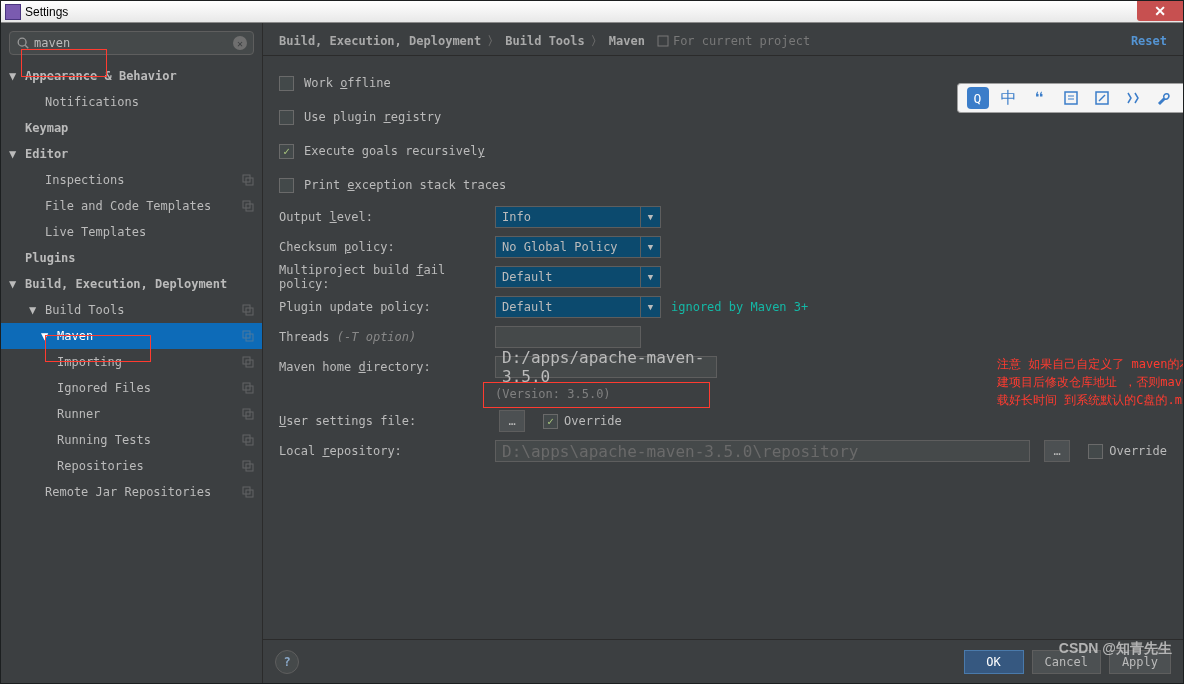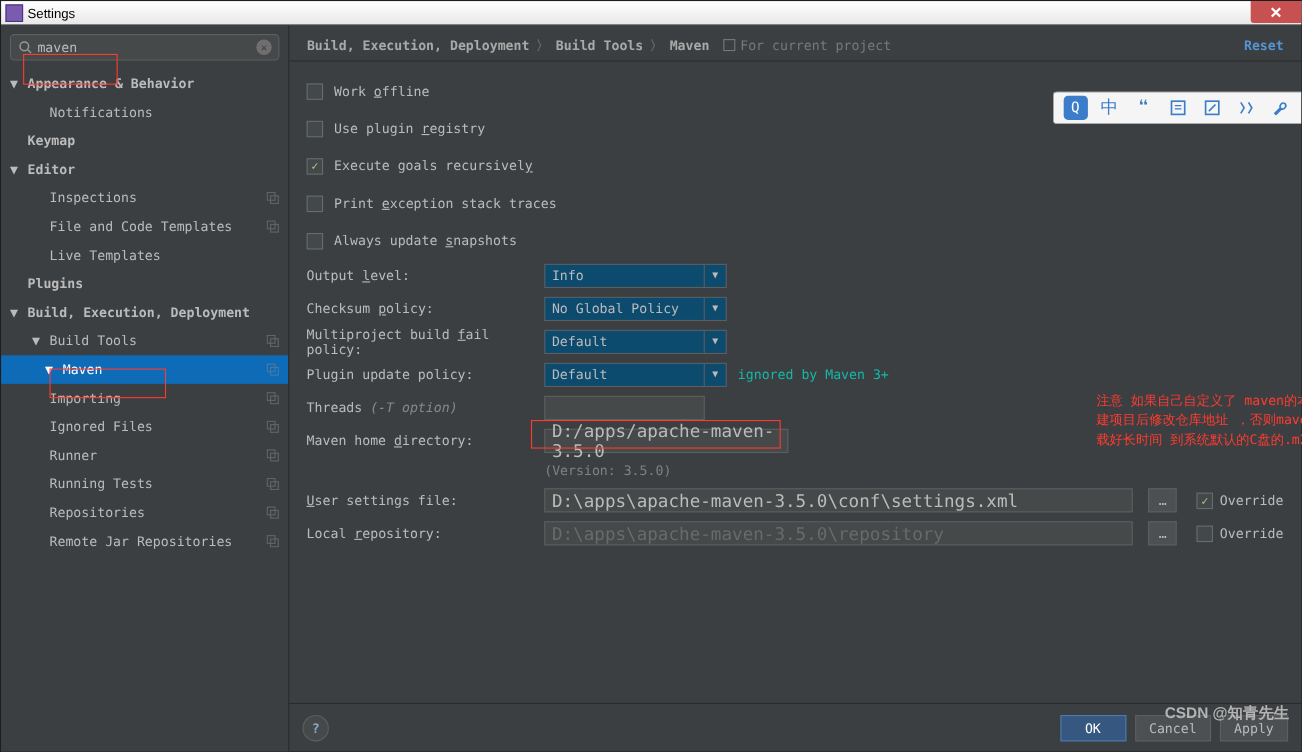--- a/index.html
+++ b/index.html
@@ -125,21 +125,21 @@
       height: 26px;
       display: flex;
       align-items: center;
       padding-left: 8px;
       cursor: pointer;
       position: relative;
     }
     .tree-row.section { font-weight: bold; }
     .tree-row.level-1 { padding-left: 28px; }
     .tree-row.level-2 { padding-left: 40px; }
-    .tree-row.level-3 { padding-left: 28px; }
+    .tree-row.level-3 { padding-left: 40px; }
     .tree-row.selected {
       background: #0d6bb8;
       color: #ffffff;
     }
     .tree-expand {
       display: inline-block;
       width: 10px;
       margin-right: 6px;
       color: #bbbbbb;
     }
@@ -571,24 +571,20 @@
           <span><span>Use plugin </span><span class="underline">r</span><span>egistry</span></span>
         </div>
         <div class="checkbox-row">
           <span class="checkbox checked"></span>
           <span><span>Execute goals recursivel</span><span class="underline">y</span></span>
         </div>
         <div class="checkbox-row">
           <span class="checkbox"></span>
           <span><span>Print </span><span class="underline">e</span><span>xception stack traces</span></span>
         </div>
-        <div class="checkbox-row">
-          <span class="checkbox"></span>
-          <span><span>Always update </span><span class="underline">s</span><span>napshots</span></span>
-        </div>
 
         <div class="form-row">
           <span class="form-label">Output <span class="underline">l</span>evel:</span>
           <div class="dropdown">
             <span>Info</span>
             <span class="dropdown-btn">▼</span>
           </div>
         </div>
         <div class="form-row">
           <span class="form-label">Checksum <span class="underline">p</span>olicy:</span>
@@ -617,21 +613,20 @@
           <div class="text-input small"></div>
         </div>
         <div class="form-row">
           <span class="form-label">Maven home <span class="underline">d</span>irectory:</span>
           <div class="text-input wide">D:/apps/apache-maven-3.5.0</div>
         </div>
         <div class="version-label">(Version: 3.5.0)</div>
 
         <div class="form-row">
           <span class="form-label"><span class="underline">U</span>ser settings file:</span>
-          <div class="text-input wider">D:\apps\apache-maven-3.5.0\conf\settings.xml</div>
           <div class="browse-btn">…</div>
           <div class="override-group">
             <span class="checkbox checked"></span>
             <span>Override</span>
           </div>
         </div>
         <div class="form-row">
           <span class="form-label">Local <span class="underline">r</span>epository:</span>
           <div class="text-input wider disabled">D:\apps\apache-maven-3.5.0\repository</div>
           <div class="browse-btn">…</div>

